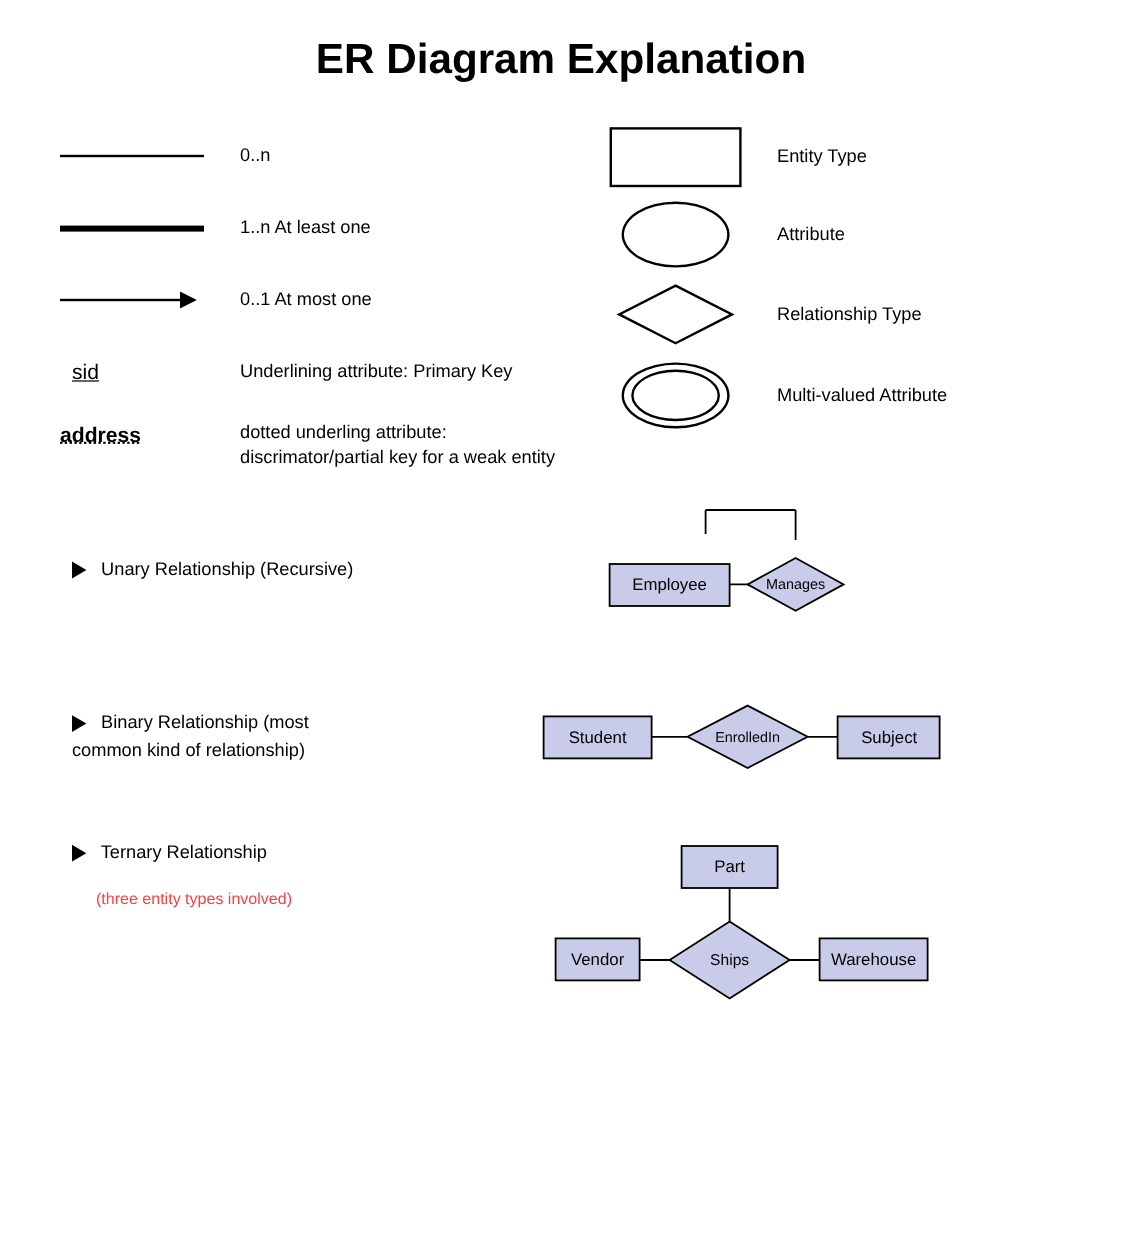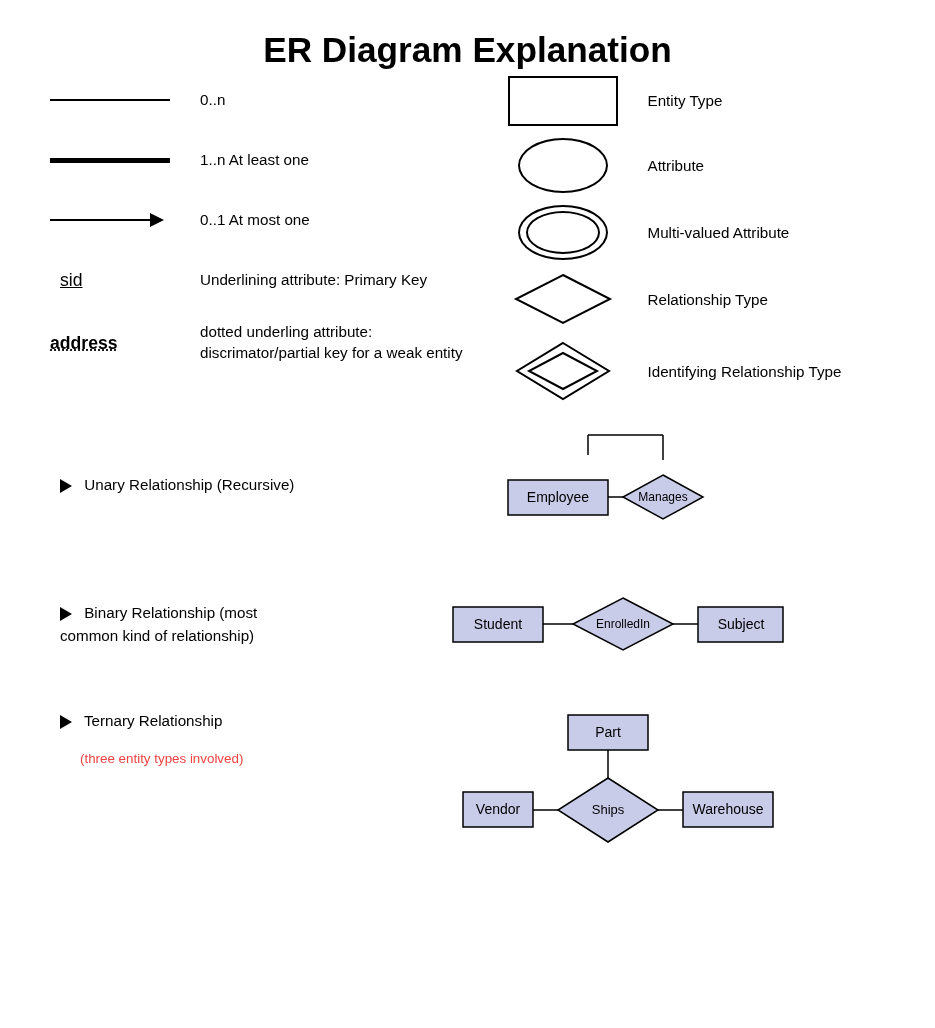--- a/index.html
+++ b/index.html
@@ -8,20 +8,21 @@
       font-family: Arial, sans-serif;
       width: 935px;
       min-height: 1028px;
       padding: 20px 40px;
       color: #000;
     }
     h1 {
       text-align: center;
       font-size: 2.2em;
       font-weight: bold;
+      margin-bottom: 30px;
       padding-top: 10px;
     }
     .legend-section {
       display: flex;
       flex-direction: row;
       gap: 0;
     }
     .legend-left {
       flex: 1;
       display: flex;
@@ -234,21 +235,21 @@
     </div>
 
 
     <div class="legend-row">
       <div class="symbol-area" style="padding-left:20px;">
         <span class="sid-text">sid</span>
       </div>
       <div class="label-area">Underlining attribute: Primary Key</div>
     </div>
 
-    <div class="legend-row" style="align-items:center; padding-top:10px;">
+    <div class="legend-row" style="align-items:flex-start; padding-top:10px;">
       <div class="symbol-area" style="padding-left:10px; padding-top:2px;">
         <span class="address-text">address</span>
       </div>
       <div class="label-area" style="white-space:pre-line;">dotted underling attribute:
 discrimator/partial key for a weak entity</div>
     </div>
 
   </div>
 
   <div class="legend-right">
@@ -258,50 +259,41 @@
         <div class="entity-box"></div>
       </div>
       <div class="label-area">Entity Type</div>
     </div>
 
     <div class="legend-row">
       <div class="symbol-area" style="justify-content:center; width:180px;">
         <div class="attribute-ellipse"></div>
       </div>
       <div class="label-area">Attribute</div>
+    </div>
+
+    <div class="legend-row">
+      <div class="symbol-area" style="justify-content:center; width:180px;">
+        <svg width="100" height="55">
+          <polygon points="50,3 97,27 50,51 3,27" fill="white" stroke="black" stroke-width="2"></polygon>
+        </svg>
+      </div>
+      <div class="label-area">Relationship Type</div>
     </div>
 
     <div class="legend-row">
       <div class="symbol-area" style="justify-content:center; width:180px;">
         <div class="multi-valued-ellipse">
           <div class="outer"></div>
           <div class="inner"></div>
         </div>
       </div>
       <div class="label-area">Multi-valued Attribute</div>
     </div>
 
-    <div class="legend-row">
-      <div class="symbol-area" style="justify-content:center; width:180px;">
-        <svg width="100" height="55">
-          <polygon points="50,3 97,27 50,51 3,27" fill="white" stroke="black" stroke-width="2"></polygon>
-        </svg>
-      </div>
-      <div class="label-area">Relationship Type</div>
-    </div>
-
-    <div class="legend-row">
-      <div class="symbol-area" style="justify-content:center; width:180px;">
-        <svg width="100" height="65">
-          <polygon points="50,4 96,32 50,60 4,32" fill="white" stroke="black" stroke-width="2"></polygon>
-          <polygon points="50,14 84,32 50,50 16,32" fill="white" stroke="black" stroke-width="2"></polygon>
-        </svg>
-      </div>
-      <div class="label-area">Identifying Relationship Type</div>
-    </div>
   </div>
 </div>
 
 <div class="diagram-section">
   <div class="diagram-label">
     <span class="tri-bullet"></span>
     <span>Unary Relationship (Recursive)</span>
   </div>
   <div class="diagram-visual">
 

